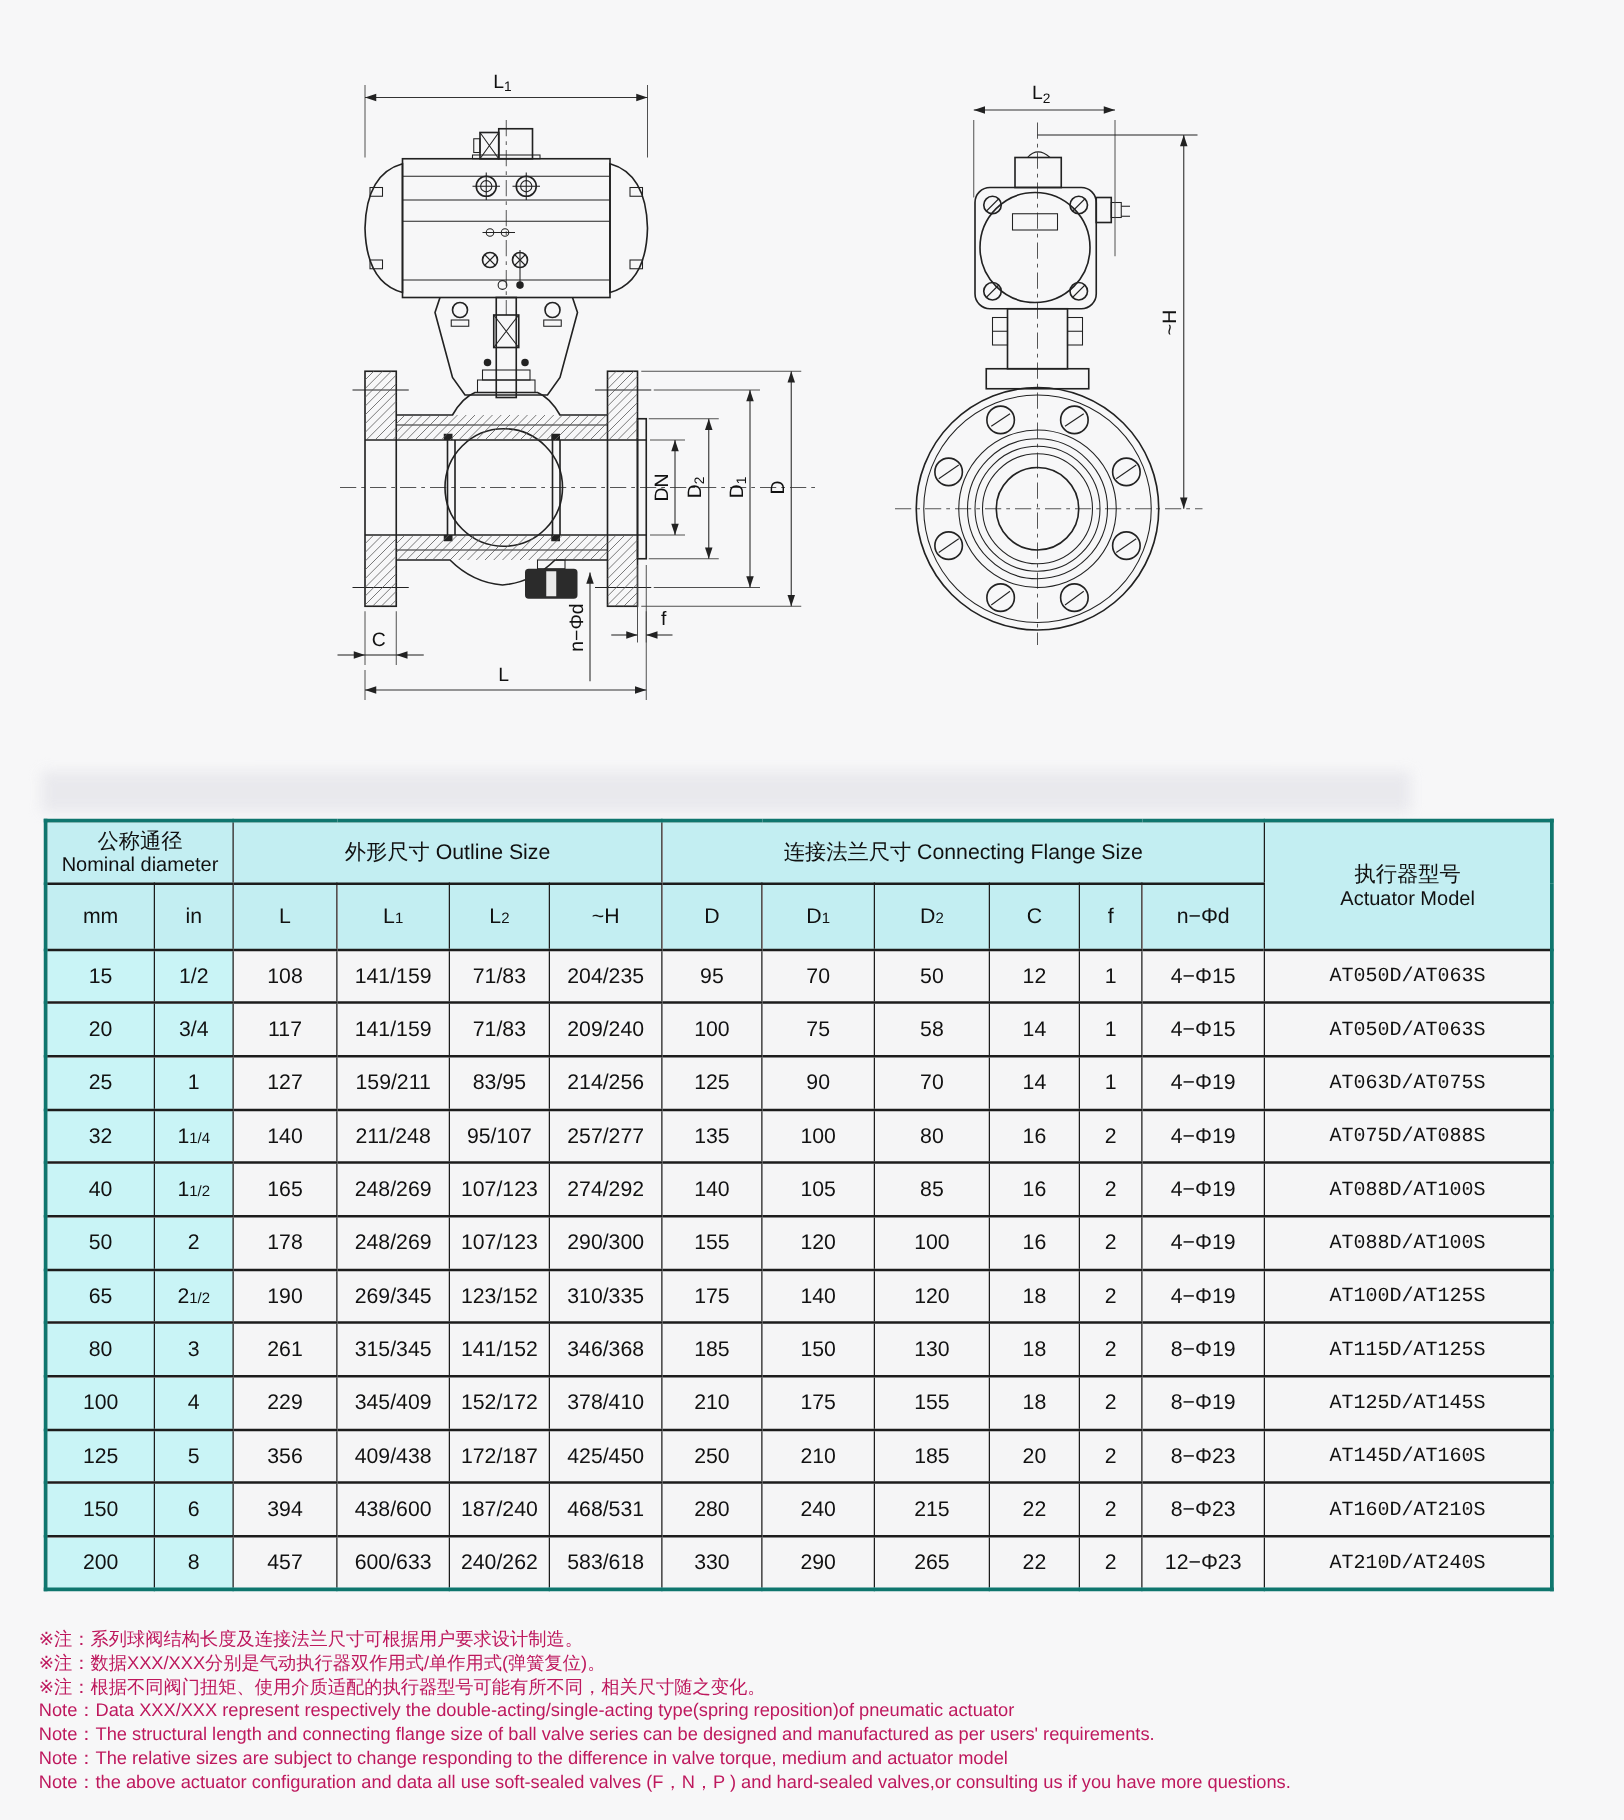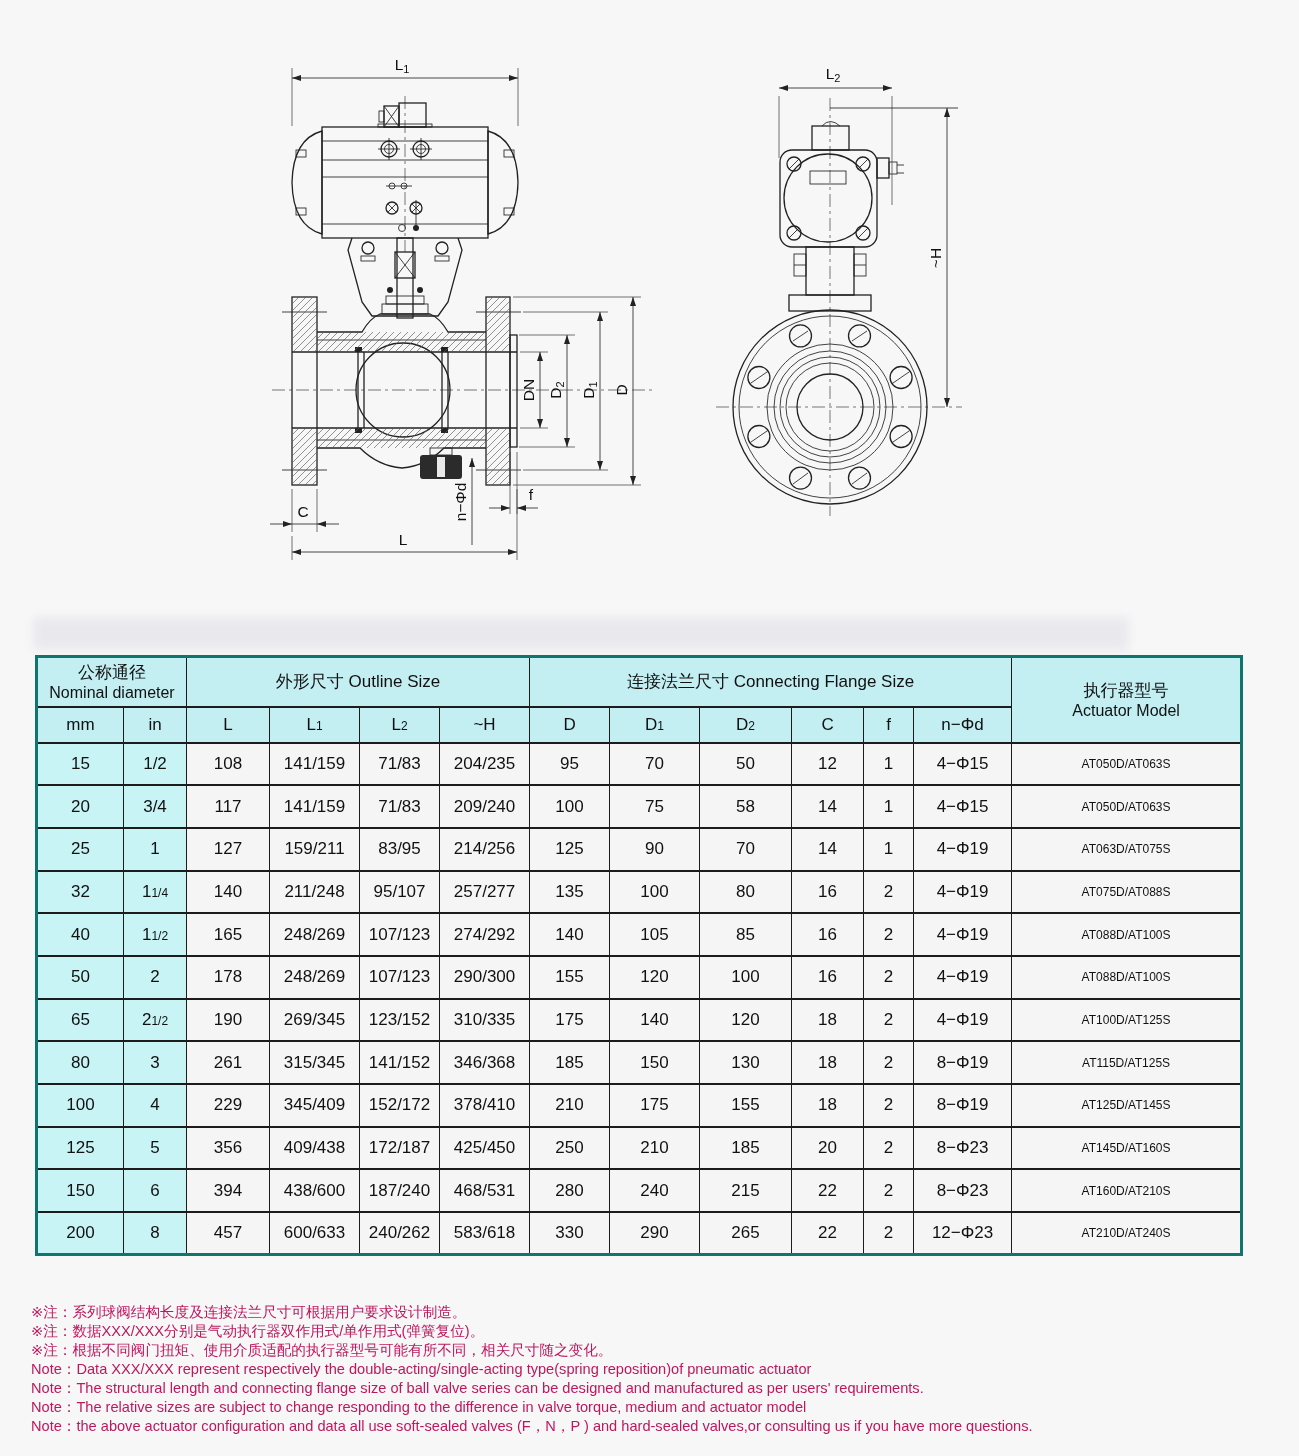--- a/index.html
+++ b/index.html
@@ -29,25 +29,25 @@
 
   
   .tbl{position:absolute; left:35px; top:655px;}
   table{border-collapse:collapse; table-layout:fixed; width:1205px;
         border:3px solid #0f766e; background:var(--cell_bg);}
   th,td{border-left:1.4px solid var(--border); border-right:1.4px solid var(--border);
         border-top:2.2px solid var(--border); border-bottom:2.2px solid var(--border);
         text-align:center; vertical-align:middle; overflow:hidden; white-space:nowrap;}
   thead th{background:var(--header_bg); font-weight:normal; font-size:17px;}
   thead tr.grp-row th{height:50px;}
-  thead tr.sub-row th{height:36px;}
+  thead tr.sub-row th{height:53px;}
   thead .en{font-size:16px;}
   tbody td{height:42.7px; font-size:17px; background:var(--cell_bg);}
   tbody td.cy{background:var(--row_label_bg);}
-  tbody td.act{font-size:12px;}
+  tbody td.act{font-size:16px;font-family:Liberation Mono, monospace;}
   .frac{font-size:12px;}
 
   
   .notes{position:absolute; left:31px; top:1303px; width:1260px;}
   .note-line{font-size:14.6px; line-height:19px; color:#be185d; white-space:nowrap;}
 </style>
 </head>
 <body>
 
 <div class="page">

